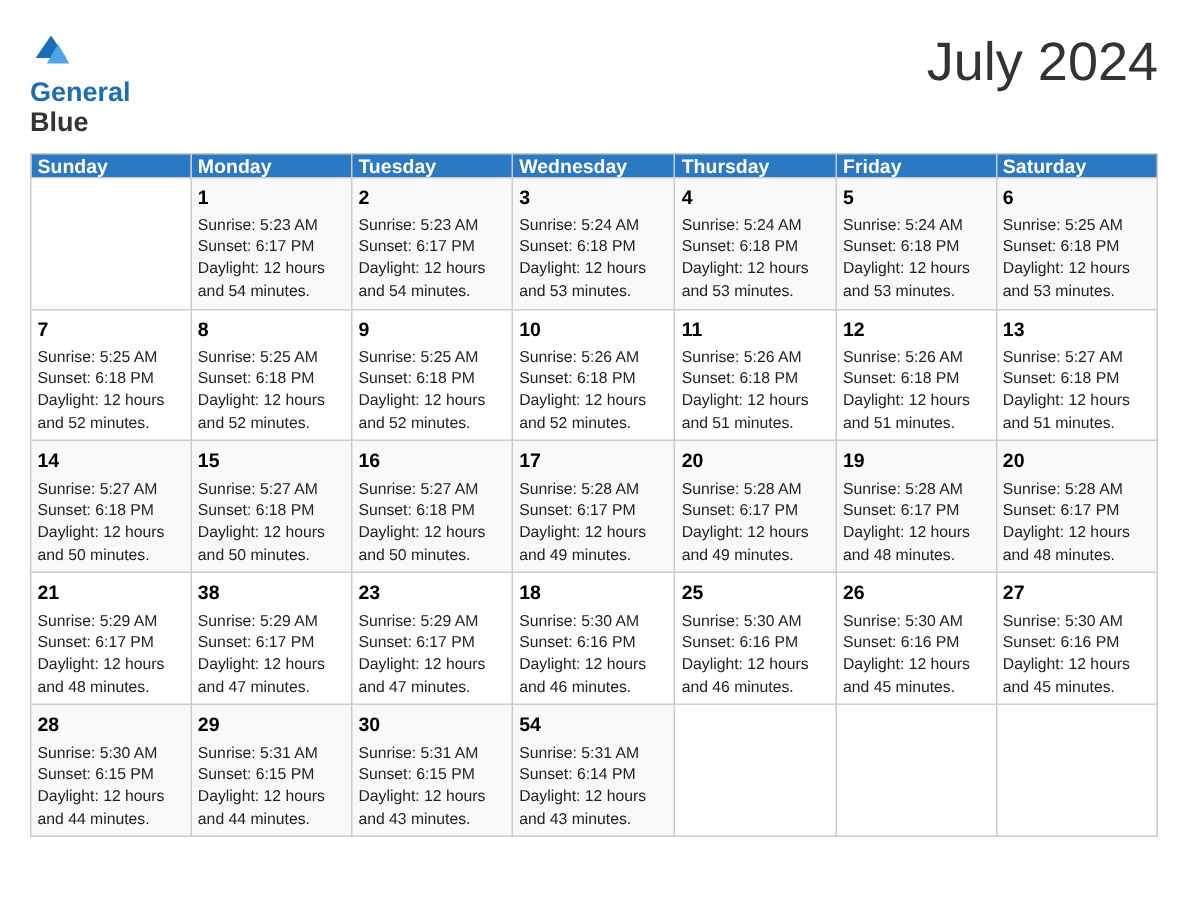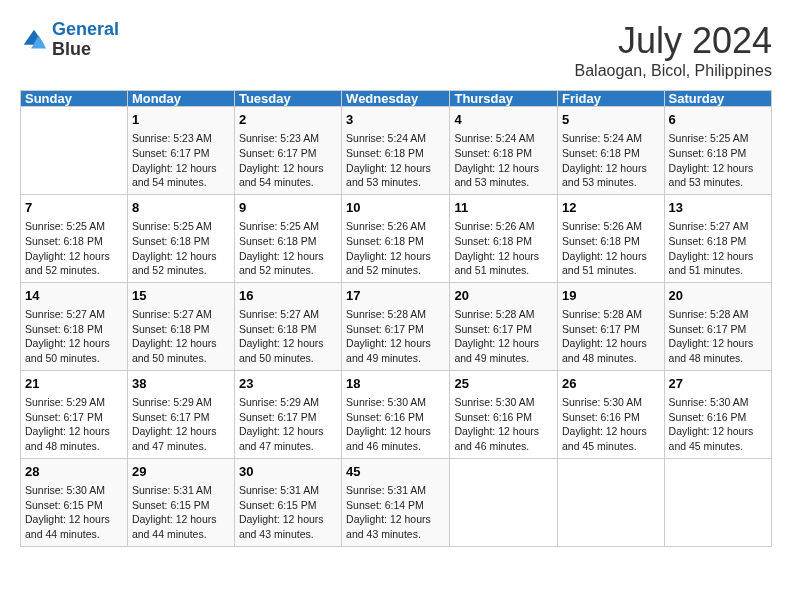--- a/index.html
+++ b/index.html
@@ -11,22 +11,22 @@
       padding: 20px;
     }
     .header-section {
       display: flex;
       justify-content: space-between;
       align-items: flex-start;
       margin-bottom: 10px;
     }
     .logo {
       display: flex;
-      align-items: center;
       gap: 4px;
+      flex-direction: column;
     }
     .logo-text {
       font-size: 18px;
       font-weight: bold;
       color: #333;
       line-height: 1.1;
     }
     .logo-text span {
       color: #1a6eb5;
     }
@@ -96,21 +96,20 @@
       <polygon points="15,4 26,20 4,20" fill="#1a6eb5"></polygon>
       <polygon points="20,10 28,24 12,24" fill="#4da6e8"></polygon>
     </svg>
     <div class="logo-text">
       <div><span>General</span></div>
       <div>Blue</div>
     </div>
   </div>
   <div class="title-block">
     <div class="main-title">July 2024</div>
-    <div class="subtitle">Balaogan, Bicol, Philippines</div>
   </div>
 </div>
 
 <table>
   <thead>
     <tr>
     <th>Sunday</th>
         <th>Monday</th>
         <th>Tuesday</th>
         <th>Wednesday</th>
@@ -244,21 +243,21 @@
         </td>
         <td>
           <span class="day-number">29</span>
           <div class="day-info">Sunrise: 5:31 AM<br>Sunset: 6:15 PM<br>Daylight: 12 hours and 44 minutes.</div>
         </td>
         <td>
           <span class="day-number">30</span>
           <div class="day-info">Sunrise: 5:31 AM<br>Sunset: 6:15 PM<br>Daylight: 12 hours and 43 minutes.</div>
         </td>
         <td>
-          <span class="day-number">45</span>
+          <span class="day-number">54</span>
           <div class="day-info">Sunrise: 5:31 AM<br>Sunset: 6:14 PM<br>Daylight: 12 hours and 43 minutes.</div>
         </td>
         <td class="empty-cell"></td>
         <td class="empty-cell"></td>
         <td class="empty-cell"></td>
       </tr>
     </tbody>
 </table>
 
 </body></html>

